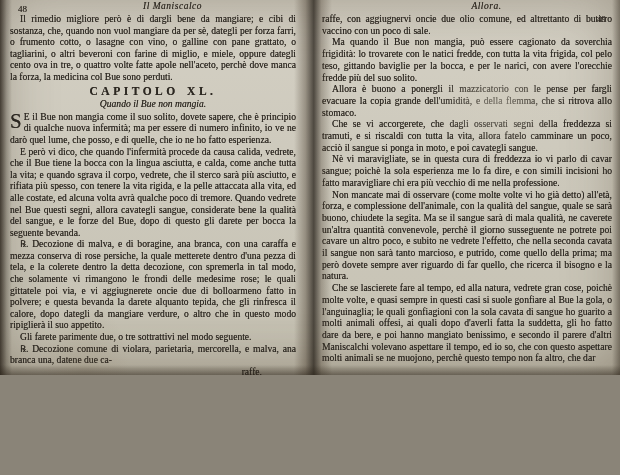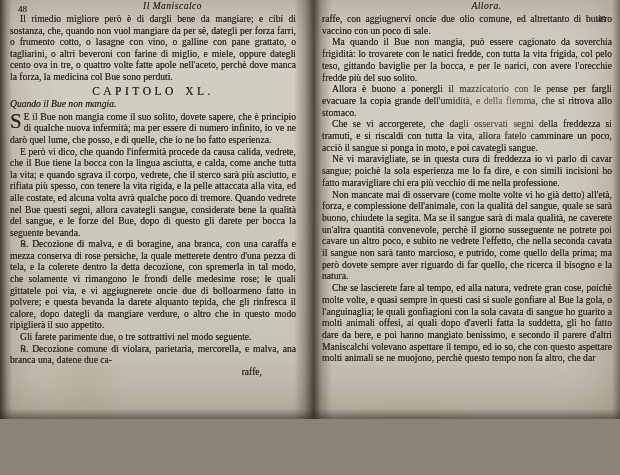--- a/index.html
+++ b/index.html
@@ -1,17 +1,17 @@
 <!DOCTYPE html>
 <html><head>
 <meta charset="utf-8">
 <style>
   html,body{margin:0;padding:0;background:#8a8478;}
   .spread{
-    position:relative;width:620px;height:419px;overflow:hidden;
+    position:relative;width:620px;height:375px;overflow:hidden;
     background:linear-gradient(180deg,#d4d0c4 0%,#cdc9bc 45%,#c8c4b6 80%,#beb9aa 100%);
     font-family:"Liberation Serif","DejaVu Serif",serif;
     color:#2c2822;
     box-shadow:inset 0 0 55px rgba(75,62,45,.38);
   }
   .edge-left{position:absolute;left:0;top:0;width:12px;height:475px;
     background:linear-gradient(to right,rgba(35,28,20,.78),rgba(35,28,20,.25) 55%,rgba(35,28,20,0));}
   .edge-right{position:absolute;right:0;top:0;width:8px;height:475px;
     background:linear-gradient(to left,rgba(50,42,30,.45),rgba(50,42,30,0));}
   .gutter{position:absolute;left:294px;top:0;width:38px;height:475px;
@@ -30,23 +30,23 @@
   .page.right{left:322px;width:290px;line-height:11.7px;}
 
   .running-header{ text-align:center;font-style:italic;font-size:9.5px;
     padding-top:1px;height:12px;letter-spacing:.5px;color:#332e27;padding-left:39px;}
   .pagenum{position:absolute;top:4px;font-size:9px;color:#35302a;}
   .pagenum.ln{left:8px;}
   .pagenum.rn{right:6px;top:14px;}
 
   .para{margin:0;text-align:justify;}
   .para.indent{text-indent:10px;}
-  .chapter{margin:3px 0 1px 0;font-weight:normal;font-size:11.5px;text-align:center;
+  .chapter{margin:3px 0 1px 0;font-weight:bold;font-size:11.5px;text-align:center;
     letter-spacing:3.5px;word-spacing:2px;}
-  .subtitle{text-align:left;font-style:italic;margin:0 0 1px 0;font-size:9.6px;}
+  .subtitle{text-align:center;font-style:italic;margin:0 0 1px 0;font-size:9.6px;}
   .dropcap{float:left;font-size:21px;line-height:19px;padding:1px 2px 0 0;}
   .catchword{text-align:right;}
   .page.left .catchword{padding-right:34px;}
   .page.right .catchword{padding-right:24px;}
 </style>
 </head>
 <body>
 
 <div class="spread">
 

